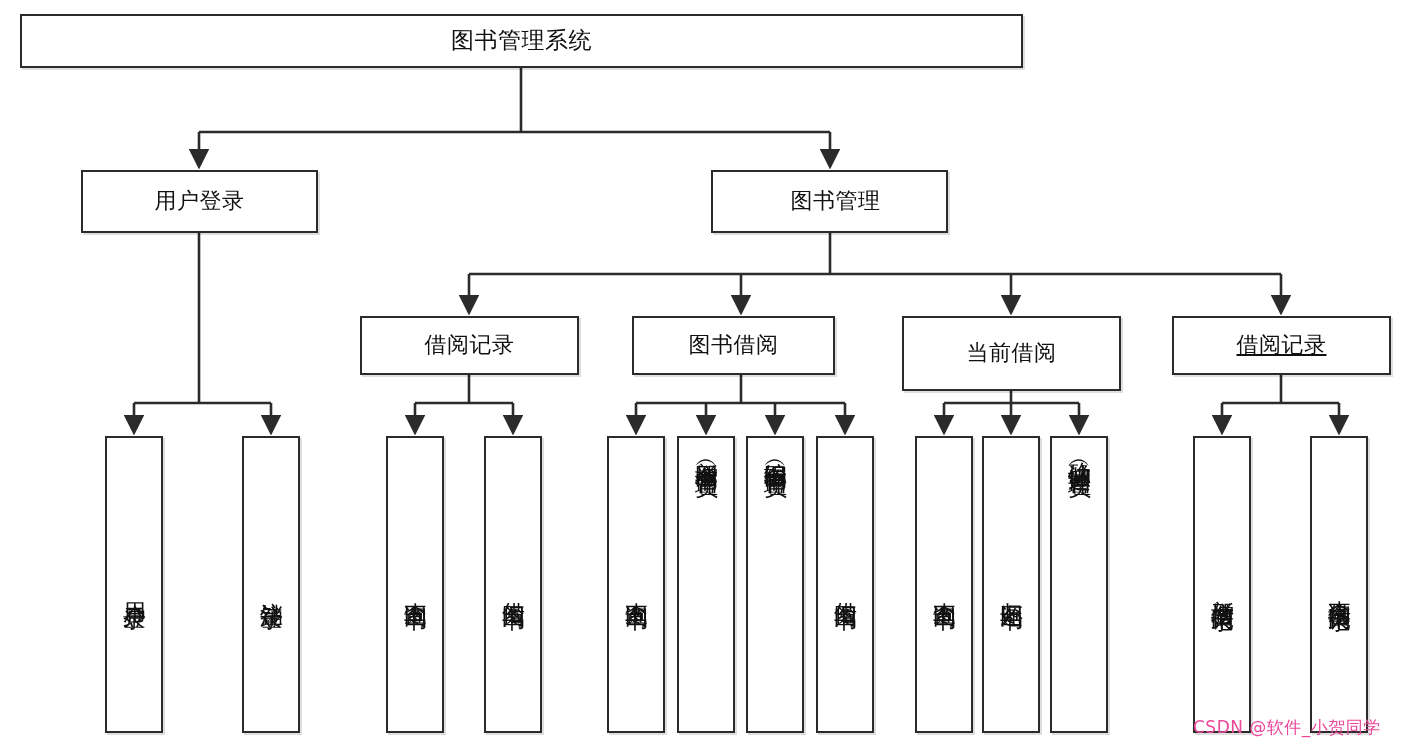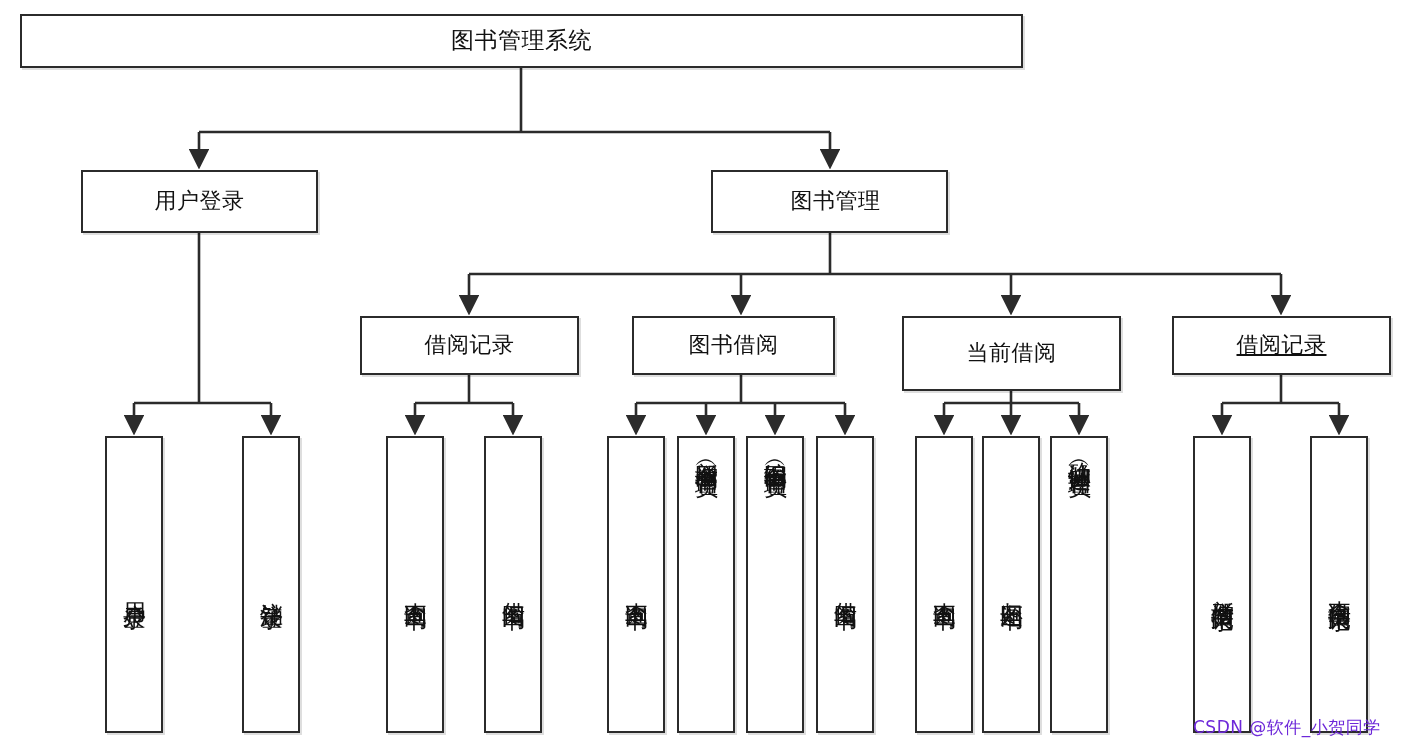--- a/index.html
+++ b/index.html
@@ -60,21 +60,21 @@
     margin: 0 auto;
   }
   .node.vert.center .lbl {
     margin-top: auto;
     margin-bottom: auto;
   }
   #root-node .lbl { font-size: 23px; }
   .watermark {
     position: absolute;
     font-size: 17px;
-    color: #6d28d9;
+    color: #ec4899;
     white-space: nowrap;
     letter-spacing: 0.5px;
     font-family: "DejaVu Sans", "Liberation Sans", sans-serif;
   }
 </style>
 </head>
 <body>
 
 <div id="canvas">
 

